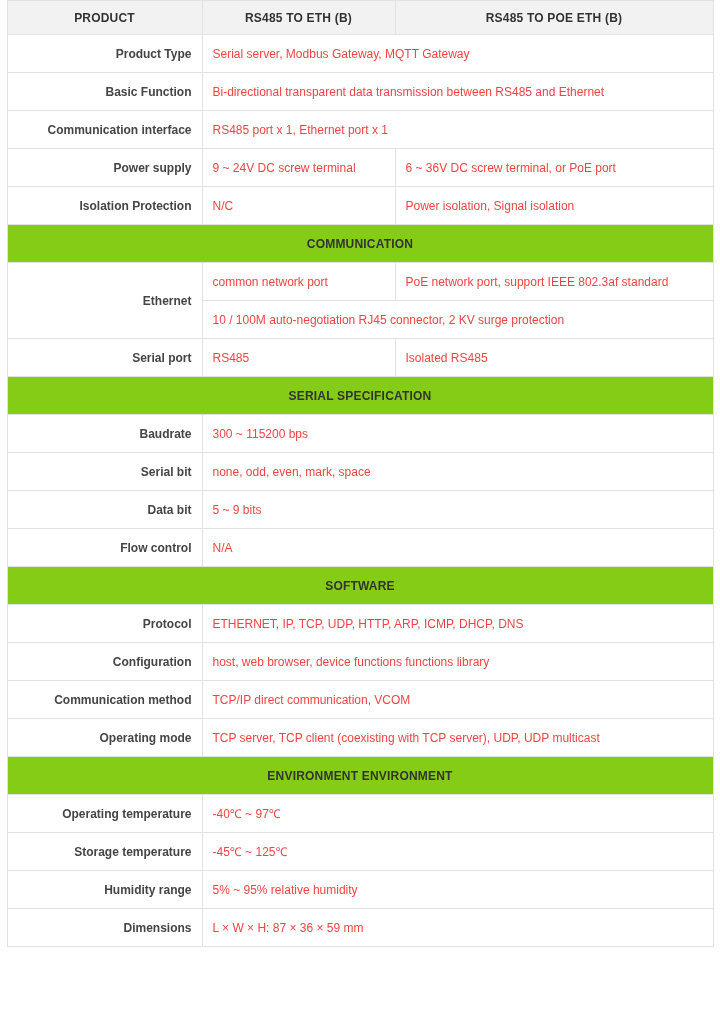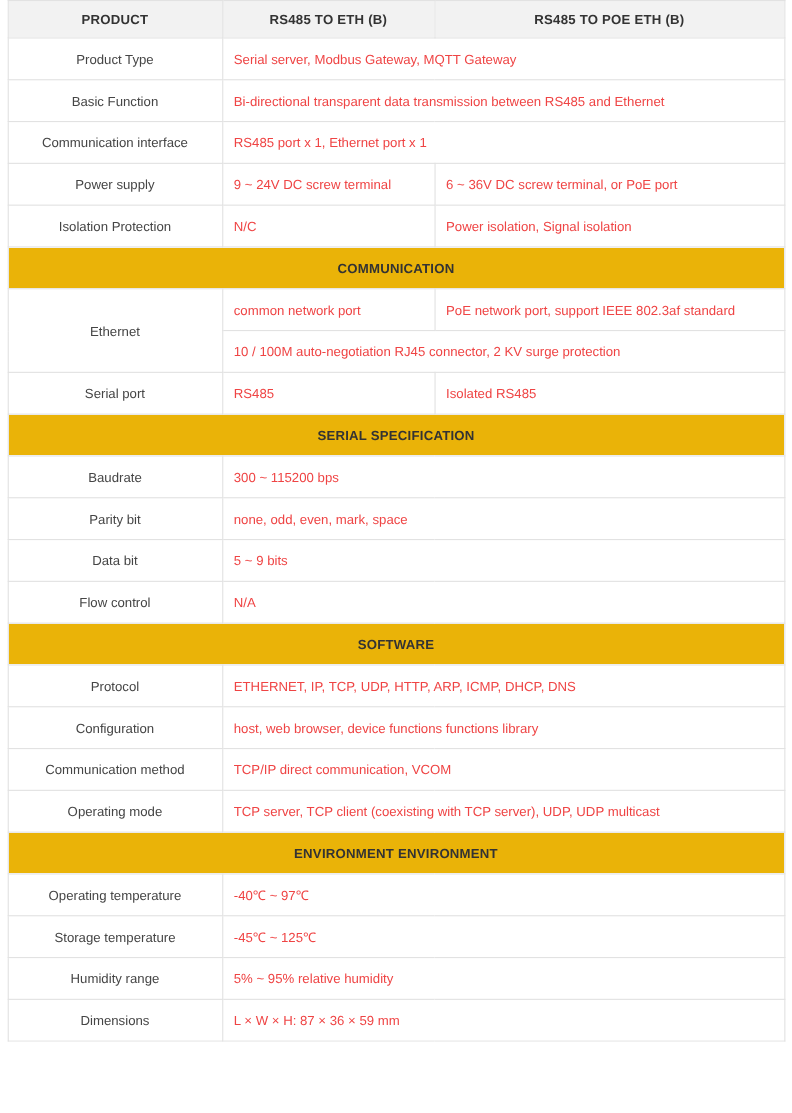--- a/index.html
+++ b/index.html
@@ -37,33 +37,33 @@
   }
   thead th {
     background: #f2f2f2;
     height: 33px;
     color: #333333;
     font-weight: 700;
     text-align: center;
     letter-spacing: 0.2px;
   }
   td.label-cell {
-    font-weight: 400;
+    font-weight: 700;
     color: #454545;
     height: 37px;
-    text-align: center;
+    text-align: right;
     margin-left: 40px;
   }
   td.value-cell {
     color: #ef4444;
     height: 37px;
     text-align: left;
   }
   td.section-cell {
-    background: #eab308;
+    background: #84cc16;
     text-align: center;
     font-weight: 700;
     color: #333333;
     height: 37px;
     letter-spacing: 0.2px;
   }
 </style>
 </head>
 <body>
 
@@ -122,21 +122,21 @@
           <td class="value-cell">Isolated RS485</td>
         </tr>
         <tr>
           <td colspan="3" class="section-cell">SERIAL SPECIFICATION</td>
         </tr>
         <tr>
           <td class="label-cell">Baudrate</td>
           <td class="value-cell" colspan="2">300 ~ 115200 bps</td>
         </tr>
         <tr>
-          <td class="label-cell">Parity bit</td>
+          <td class="label-cell">Serial bit</td>
           <td class="value-cell" colspan="2">none, odd, even, mark, space</td>
         </tr>
         <tr>
           <td class="label-cell">Data bit</td>
           <td class="value-cell" colspan="2">5 ~ 9 bits</td>
         </tr>
         <tr>
           <td class="label-cell">Flow control</td>
           <td class="value-cell" colspan="2">N/A</td>
         </tr>

